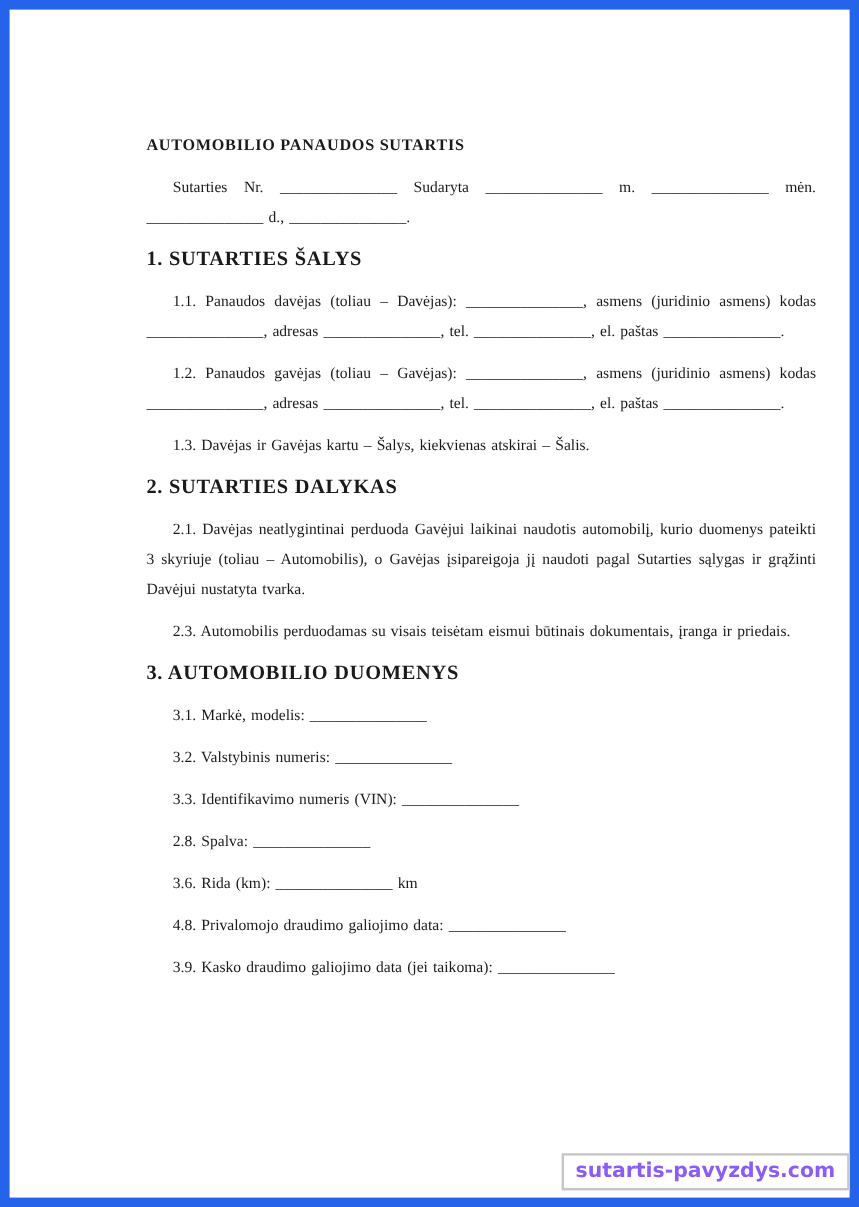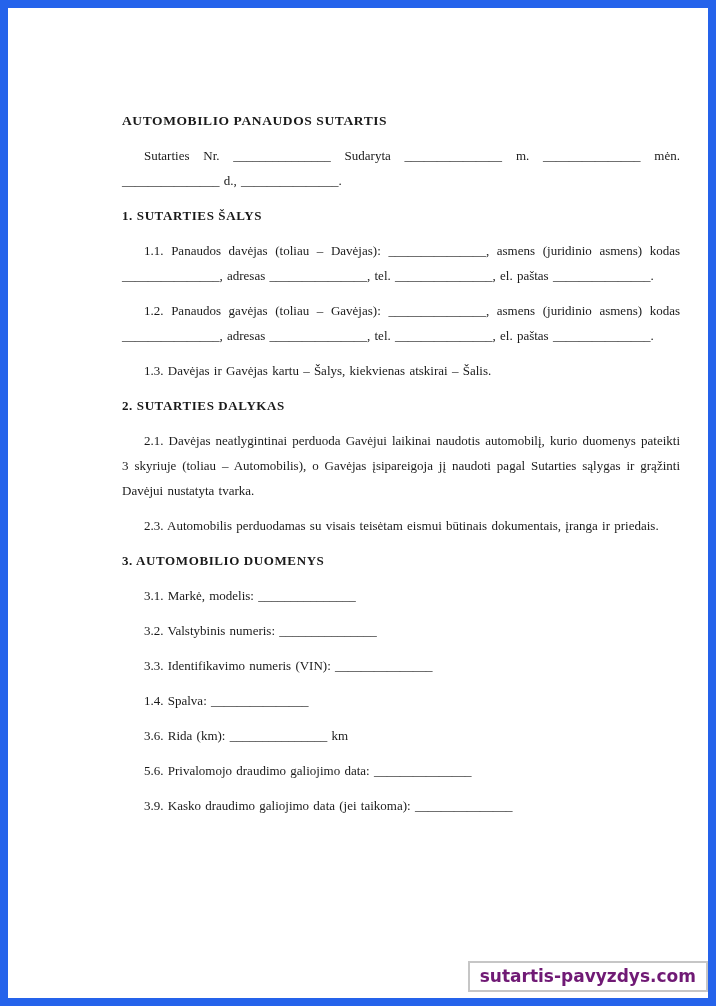--- a/index.html
+++ b/index.html
@@ -26,21 +26,21 @@
 
   .doc-title {
     font-size: 13.5px;
     font-weight: bold;
     letter-spacing: 0.6px;
     margin: 0 0 10px 0;
     line-height: 25px;
   }
 
   .sec-heading {
-    font-size: 13px;
+    font-size: 17px;
     font-weight: bold;
     letter-spacing: 0.6px;
     margin: 0 0 10px 0;
     line-height: 25px;
     font-family: Liberation Serif, serif;
   }
 
   .para {
     font-size: 13px;
     line-height: 25px;
@@ -53,21 +53,21 @@
   .stamp {
     position: absolute;
     right: 0px;
     bottom: 6px;
     background: #ffffff;
     border: 2px solid #c6c6c6;
     padding: 3px 10px 4px 10px;
     font-family: "DejaVu Sans", sans-serif;
     font-weight: bold;
     font-size: 17px;
-    color: #701a75;
+    color: #8b5cf6;
     white-space: nowrap;
   }
 </style>
 </head>
 <body>
 
 <div class="page">
   <div class="doc">
     <h1 class="doc-title">AUTOMOBILIO PANAUDOS SUTARTIS</h1>
     <p class="para">Sutarties Nr. _______________ Sudaryta _______________ m. _______________ mėn. _______________ d., _______________.</p>
@@ -76,21 +76,21 @@
         <p class="para">1.1. Panaudos davėjas (toliau – Davėjas): _______________, asmens (juridinio asmens) kodas _______________, adresas _______________, tel. _______________, el. paštas _______________.</p>
         <p class="para">1.2. Panaudos gavėjas (toliau – Gavėjas): _______________, asmens (juridinio asmens) kodas _______________, adresas _______________, tel. _______________, el. paštas _______________.</p>
         <p class="para">1.3. Davėjas ir Gavėjas kartu – Šalys, kiekvienas atskirai – Šalis.</p>
         <h2 class="sec-heading">2. SUTARTIES DALYKAS</h2>
         <p class="para">2.1. Davėjas neatlygintinai perduoda Gavėjui laikinai naudotis automobilį, kurio duomenys pateikti 3 skyriuje (toliau – Automobilis), o Gavėjas įsipareigoja jį naudoti pagal Sutarties sąlygas ir grąžinti Davėjui nustatyta tvarka.</p>
         <p class="para">2.3. Automobilis perduodamas su visais teisėtam eismui būtinais dokumentais, įranga ir priedais.</p>
         <h2 class="sec-heading">3. AUTOMOBILIO DUOMENYS</h2>
         <p class="para">3.1. Markė, modelis: _______________</p>
         <p class="para">3.2. Valstybinis numeris: _______________</p>
         <p class="para">3.3. Identifikavimo numeris (VIN): _______________</p>
-        <p class="para">1.4. Spalva: _______________</p>
+        <p class="para">2.8. Spalva: _______________</p>
         <p class="para">3.6. Rida (km): _______________ km</p>
-        <p class="para">5.6. Privalomojo draudimo galiojimo data: _______________</p>
+        <p class="para">4.8. Privalomojo draudimo galiojimo data: _______________</p>
         <p class="para">3.9. Kasko draudimo galiojimo data (jei taikoma): _______________</p>
       </div>
   </div>
 
   <div class="stamp">sutartis-pavyzdys.com</div>
 </div>
 
 </body></html>

